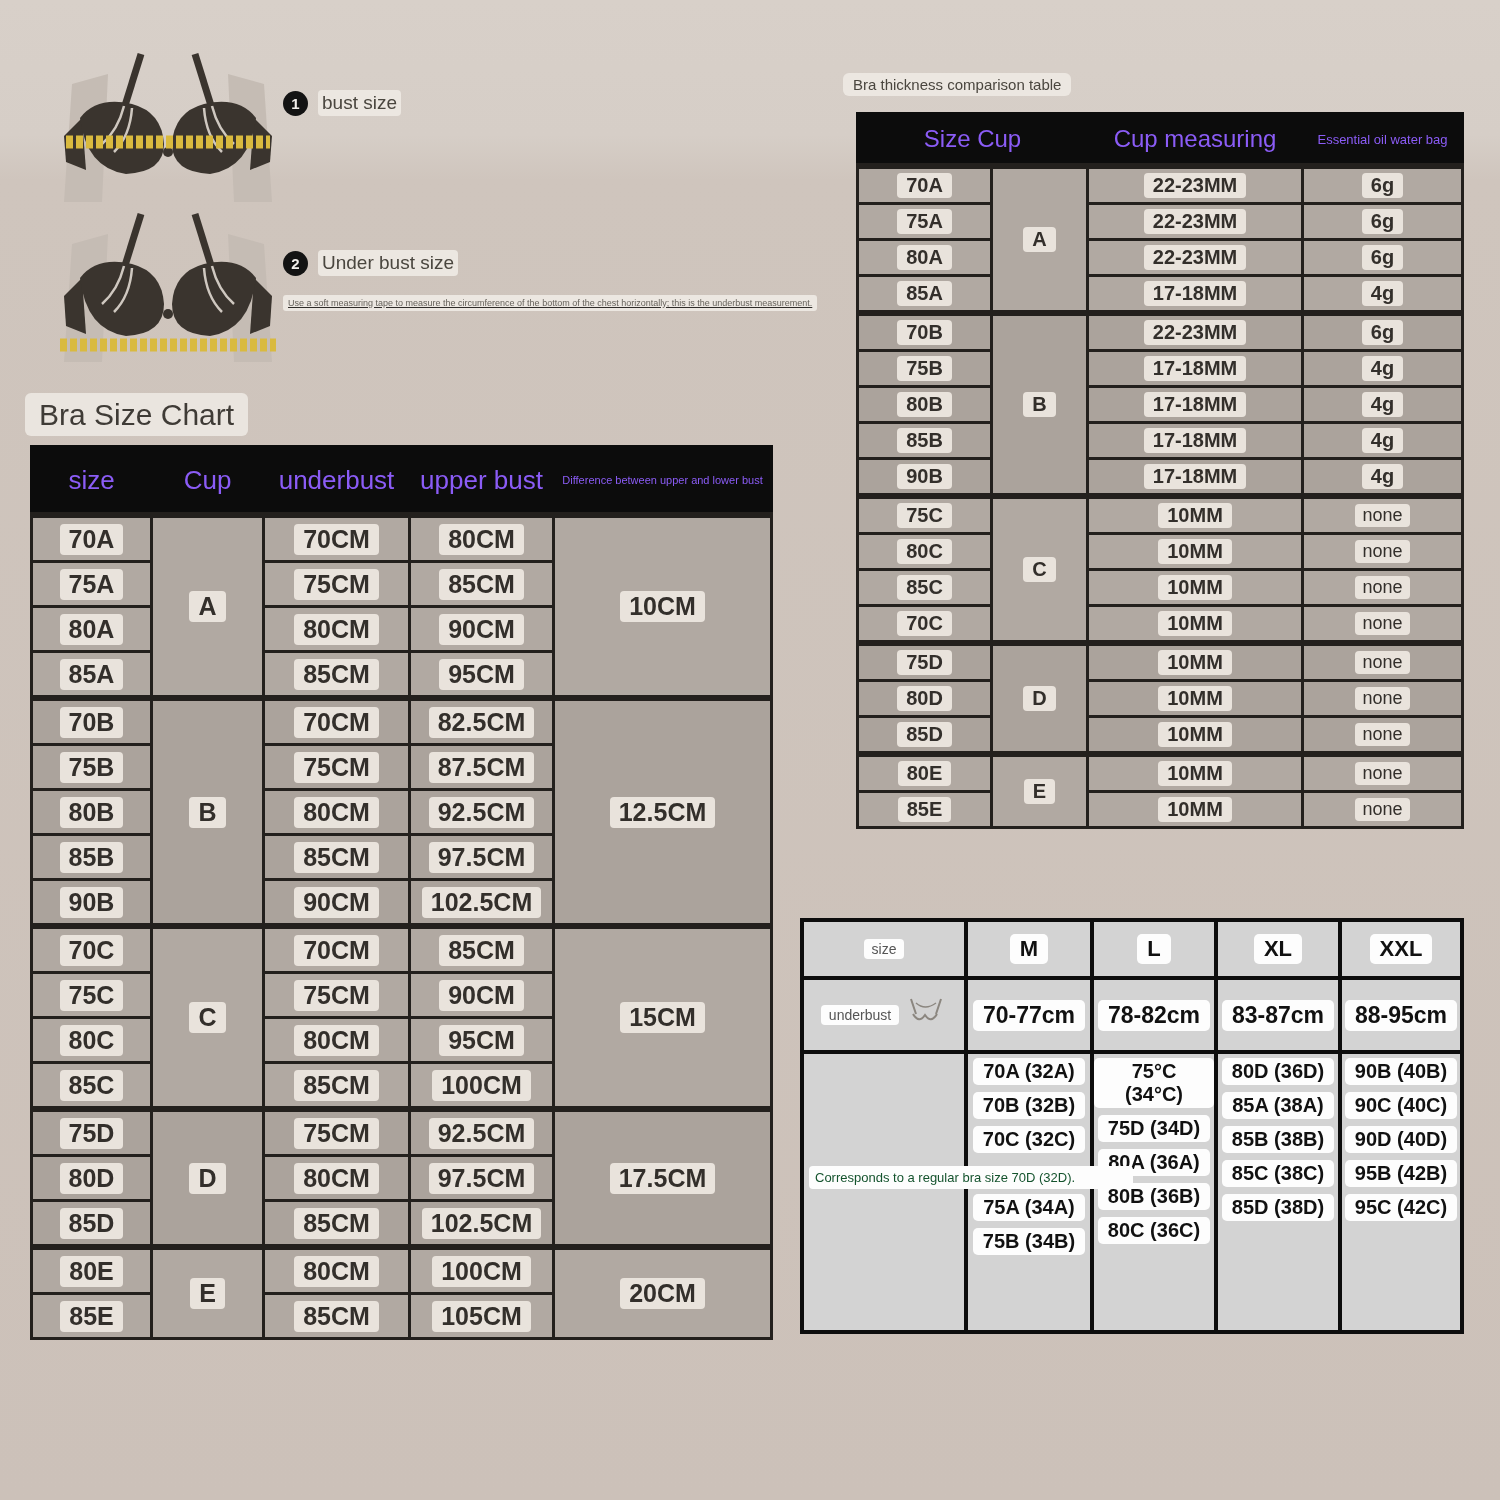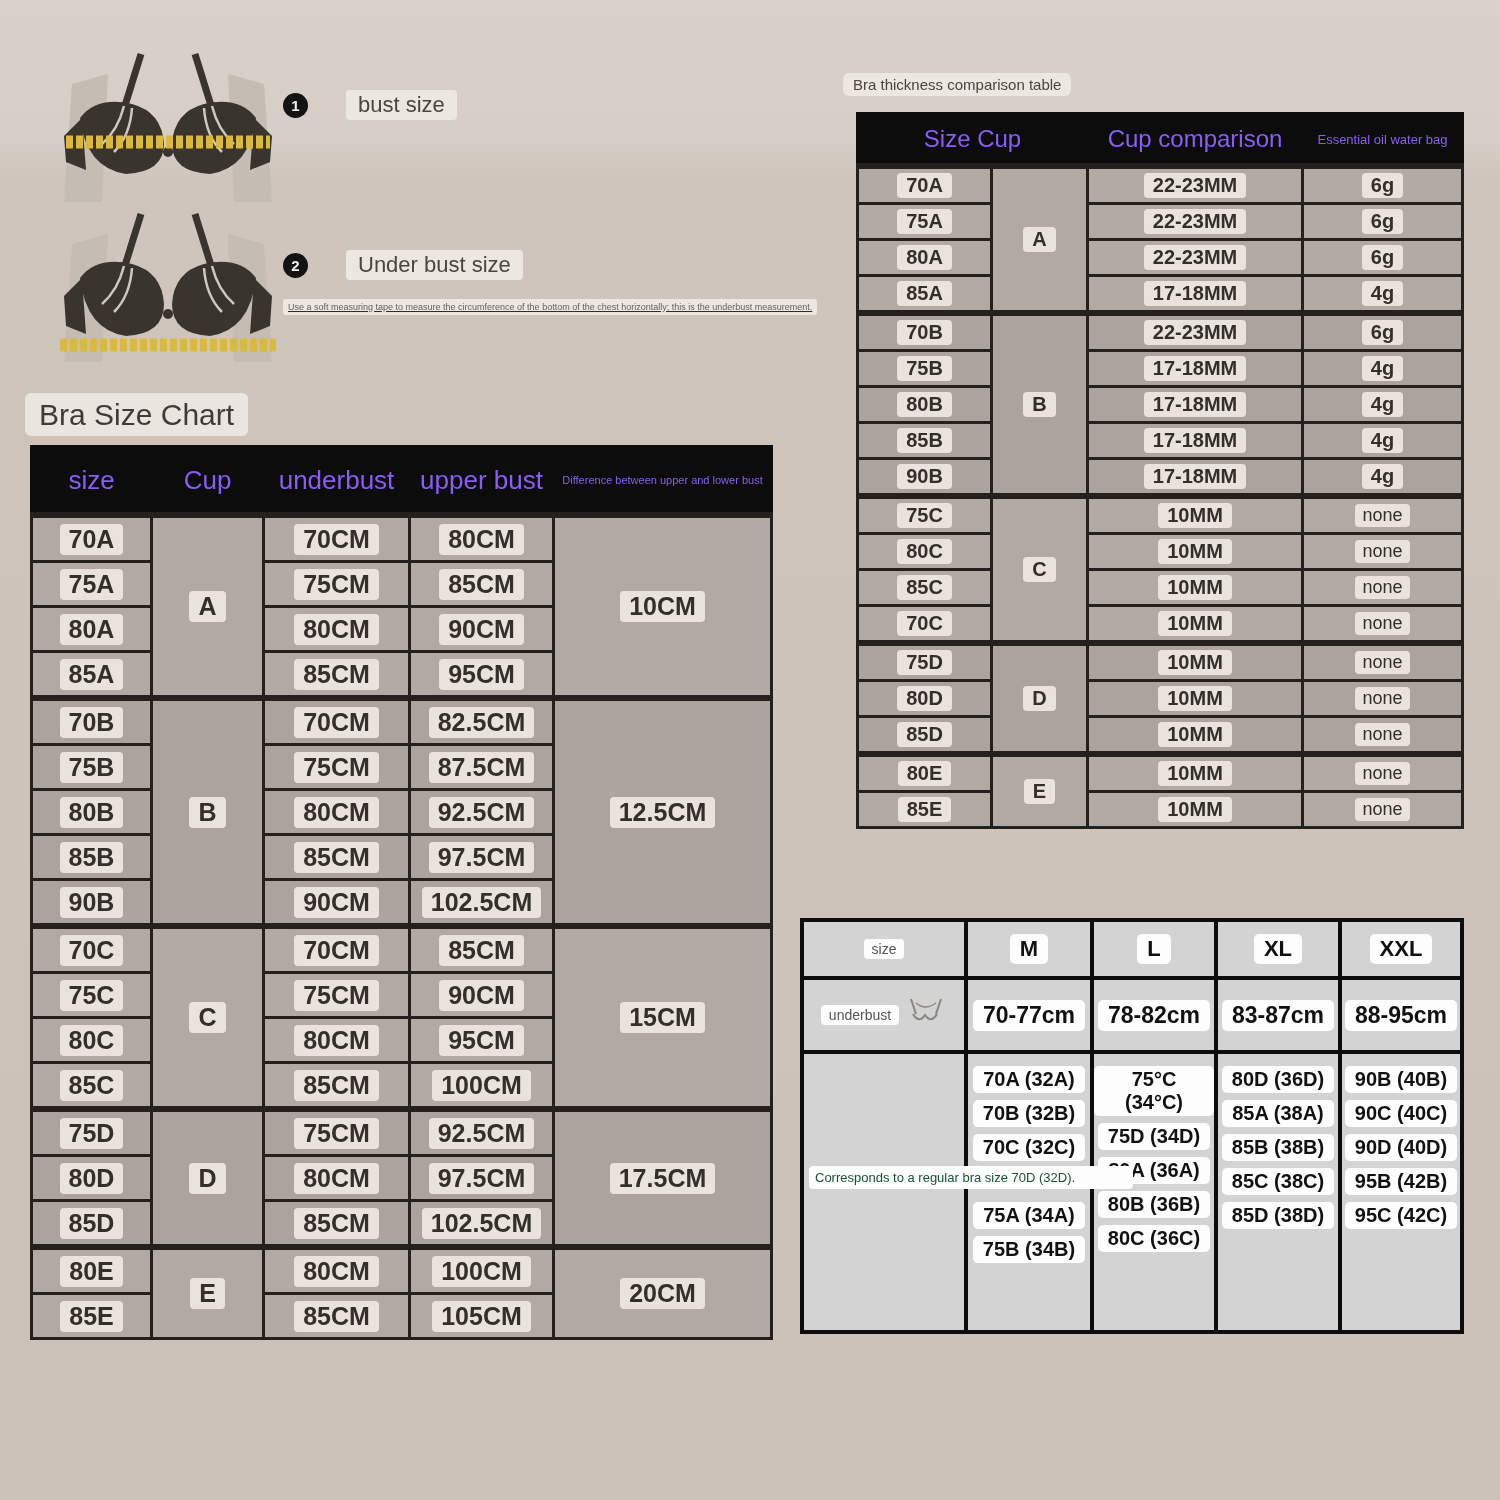--- a/index.html
+++ b/index.html
@@ -5,21 +5,21 @@
   html,body{margin:0;padding:0;}
   .page{position:relative;width:1500px;height:1500px;overflow:hidden;
     background:linear-gradient(180deg,#d8d0c9 0%,#d6cec7 9%,#cfc5bd 12%,#ccc1b9 100%);
     font-family:"Liberation Sans",sans-serif;color:#2f2c29;}
   .abs{position:absolute;}
 
   
   .guide-title-row{display:flex;align-items:center;gap:10px;margin-bottom:16px;}
   .badge{width:25px;height:25px;border-radius:50%;background:#131313;color:#f3f0ec;
     font-size:15px;font-weight:700;display:inline-flex;align-items:center;justify-content:center;flex:0 0 auto;}
-  .guide-title{font-size:22px;color:#4a463f;background:#ece7e1;border-radius:4px;padding:2px 12px;margin-left:28px;}
+  .guide-title{font-size:19px;color:#4a463f;background:#ece7e1;border-radius:4px;padding:2px 4px;}
   .guide-body{display:inline;background:#ece7e1;color:#57534c;font-size:14px;line-height:2.25;padding:3px 5px;
     -webkit-box-decoration-break:clone;box-decoration-break:clone;border-radius:3px;}
   .guide-body.small{font-size:9px;color:#66625b;white-space:nowrap;line-height:2.6;}
 
   .chart-title{font-size:30px;color:#3f3b36;background:#eae5df;border-radius:6px;padding:5px 14px;}
   .thick-title{font-size:15px;color:#4a463f;background:#ece7e1;border-radius:6px;padding:3px 10px;}
 
   
   table{border-collapse:collapse;table-layout:fixed;}
   .gtab td{background:#b1a9a2;text-align:center;vertical-align:middle;border:3px solid #23201d;padding:0;}
@@ -39,21 +39,21 @@
   #thickness-table .chip{font-size:20px;}
   #thickness-table .chip.none{font-size:18px;font-weight:400;padding:1px 7px;}
 
   
   #conversion-table td{background:#d3d3d3;border:4px solid #0d0d0d;text-align:center;vertical-align:middle;padding:0;color:#111;}
   #conversion-table td.body{vertical-align:top;}
   .wchip{display:inline-block;background:#fdfdfd;border-radius:5px;padding:2px 10px;font-weight:700;}
   .hl{font-size:22px;}
   .cmr{font-size:23px;}
   .slab{font-size:14px;font-weight:400;color:#555;background:#fdfdfd;border-radius:4px;padding:2px 8px;display:inline-block;}
-  .entry-stack{display:flex;flex-direction:column;align-items:center;gap:7px;padding-top:12px;}
+  .entry-stack{display:flex;flex-direction:column;align-items:center;gap:7px;padding-top:4px;}
   .entry{font-size:20px;}
   .entry-spacer{height:27px;}
   .ub-cell-inner{display:flex;align-items:center;justify-content:center;gap:4px;}
   .corr-cell{position:relative;}
   .corr-note{position:absolute;top:112px;left:5px;width:312px;background:#fdfdfd;border-radius:4px;
     padding:4px 6px;font-size:13px;color:#14532d;text-align:left;z-index:2;white-space:nowrap;}
 </style>
 </head>
 <body>
 
@@ -240,21 +240,21 @@
   <table id="thickness-table" class="gtab abs" style="left:856px;top:112px;width:605px;">
     <colgroup>
         <col style="width:134px">
         <col style="width:96px">
         <col style="width:215px">
         <col style="width:160px">
       </colgroup>
     <thead>
         <tr>
           <th colspan="2">Size Cup</th>
-          <th>Cup comparison</th>
+          <th>Cup measuring</th>
           <th class="smallh">Essential oil water bag</th>
         </tr>
       </thead>
     <tbody>
         <tr>
           <td class="gt"><span class="chip">70A</span></td>
           <td class="gt" rowspan="4"><span class="chip">A</span></td>
           <td class="gt"><span class="chip">22-23MM</span></td>
           <td class="gt"><span class="chip">6g</span></td>
         </tr>

